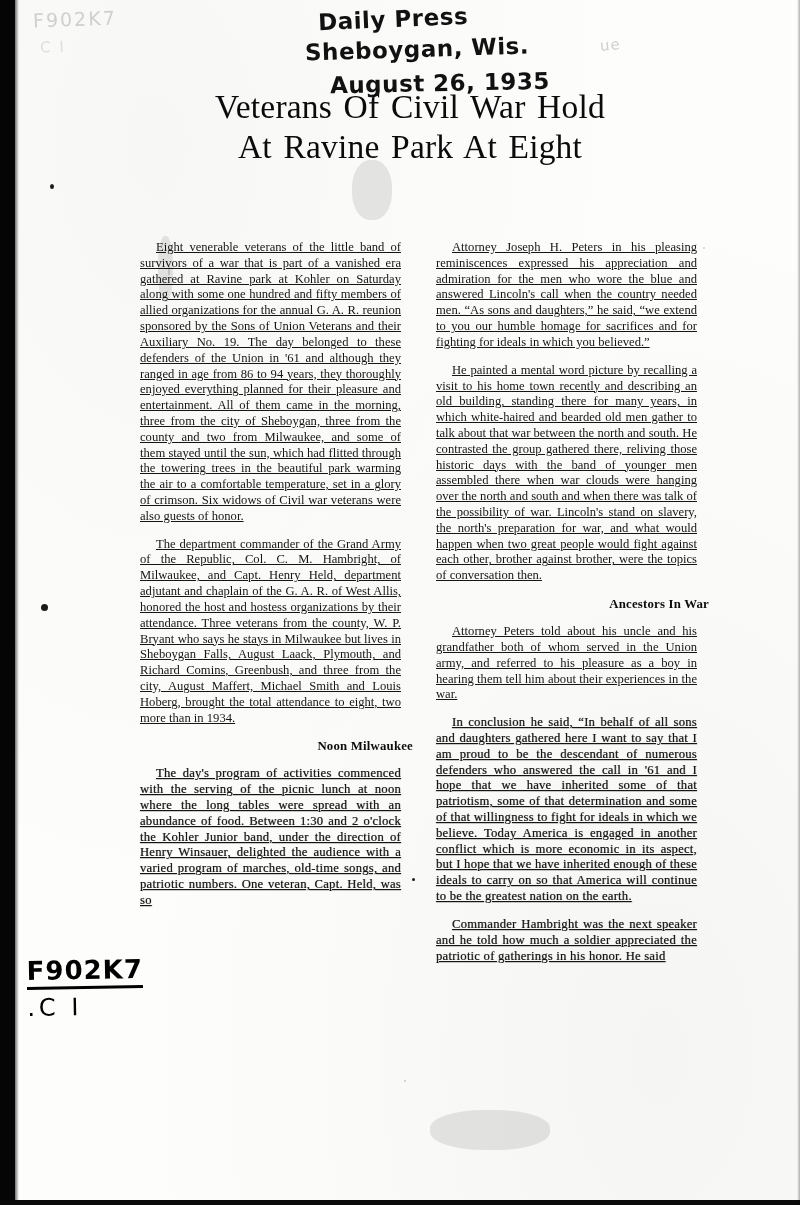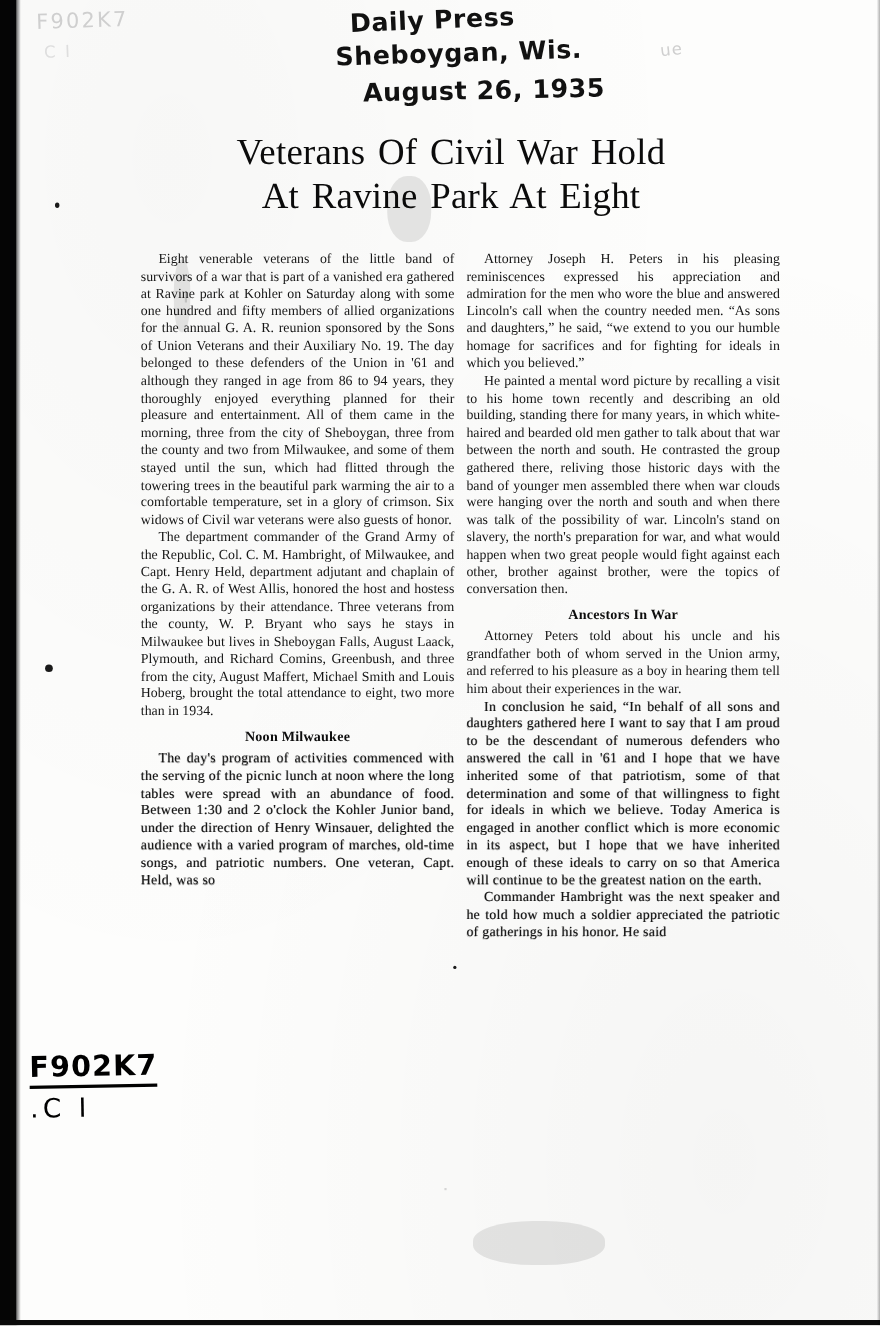--- a/index.html
+++ b/index.html
@@ -99,21 +99,21 @@
   #call-number-stamp .cn-line2 {
     font-size: 24px;
     letter-spacing: 4px;
     margin-top: 4px;
     display: block;
   }
 
   
   #headline {
     position: absolute;
-    left: 110px; top: 119px;
+    left: 110px; top: 87px;
     width: 600px;
     text-align: center;
     font-family: "Liberation Serif", "DejaVu Serif", serif;
     font-size: 33.5px;
     line-height: 40px;
     color: #0b0b0b;
     letter-spacing: .2px;
     word-spacing: 3px;
   }
   #headline .hl-line { display: block; white-space: nowrap; }
@@ -122,34 +122,35 @@
   #article-body {
     position: absolute;
     left: 128px; top: 228px;
     width: 582px;
     display: flex;
     gap: 11px;
   }
   .news-column { width: 285px; }
 
   .news-para {
-    margin: 0;
+    margin: 12px;
     font-size: 12.6px;
     line-height: 15.82px;
     text-align: justify;
     text-justify: inter-word;
     color: #151515;
     hyphens: none;
     text-indent: 16px;
+    text-decoration: underline;
   }
   .news-para.cont { text-indent: 0; }
 
   .subhead {
     margin: 7px 0 4px 0;
-    text-align: center;
+    text-align: right;
     font-size: 12.8px;
     line-height: 16px;
     font-weight: 700;
     color: #0d0d0d;
     letter-spacing: .2px;
   }
 
   
   .degraded {
     text-shadow:

